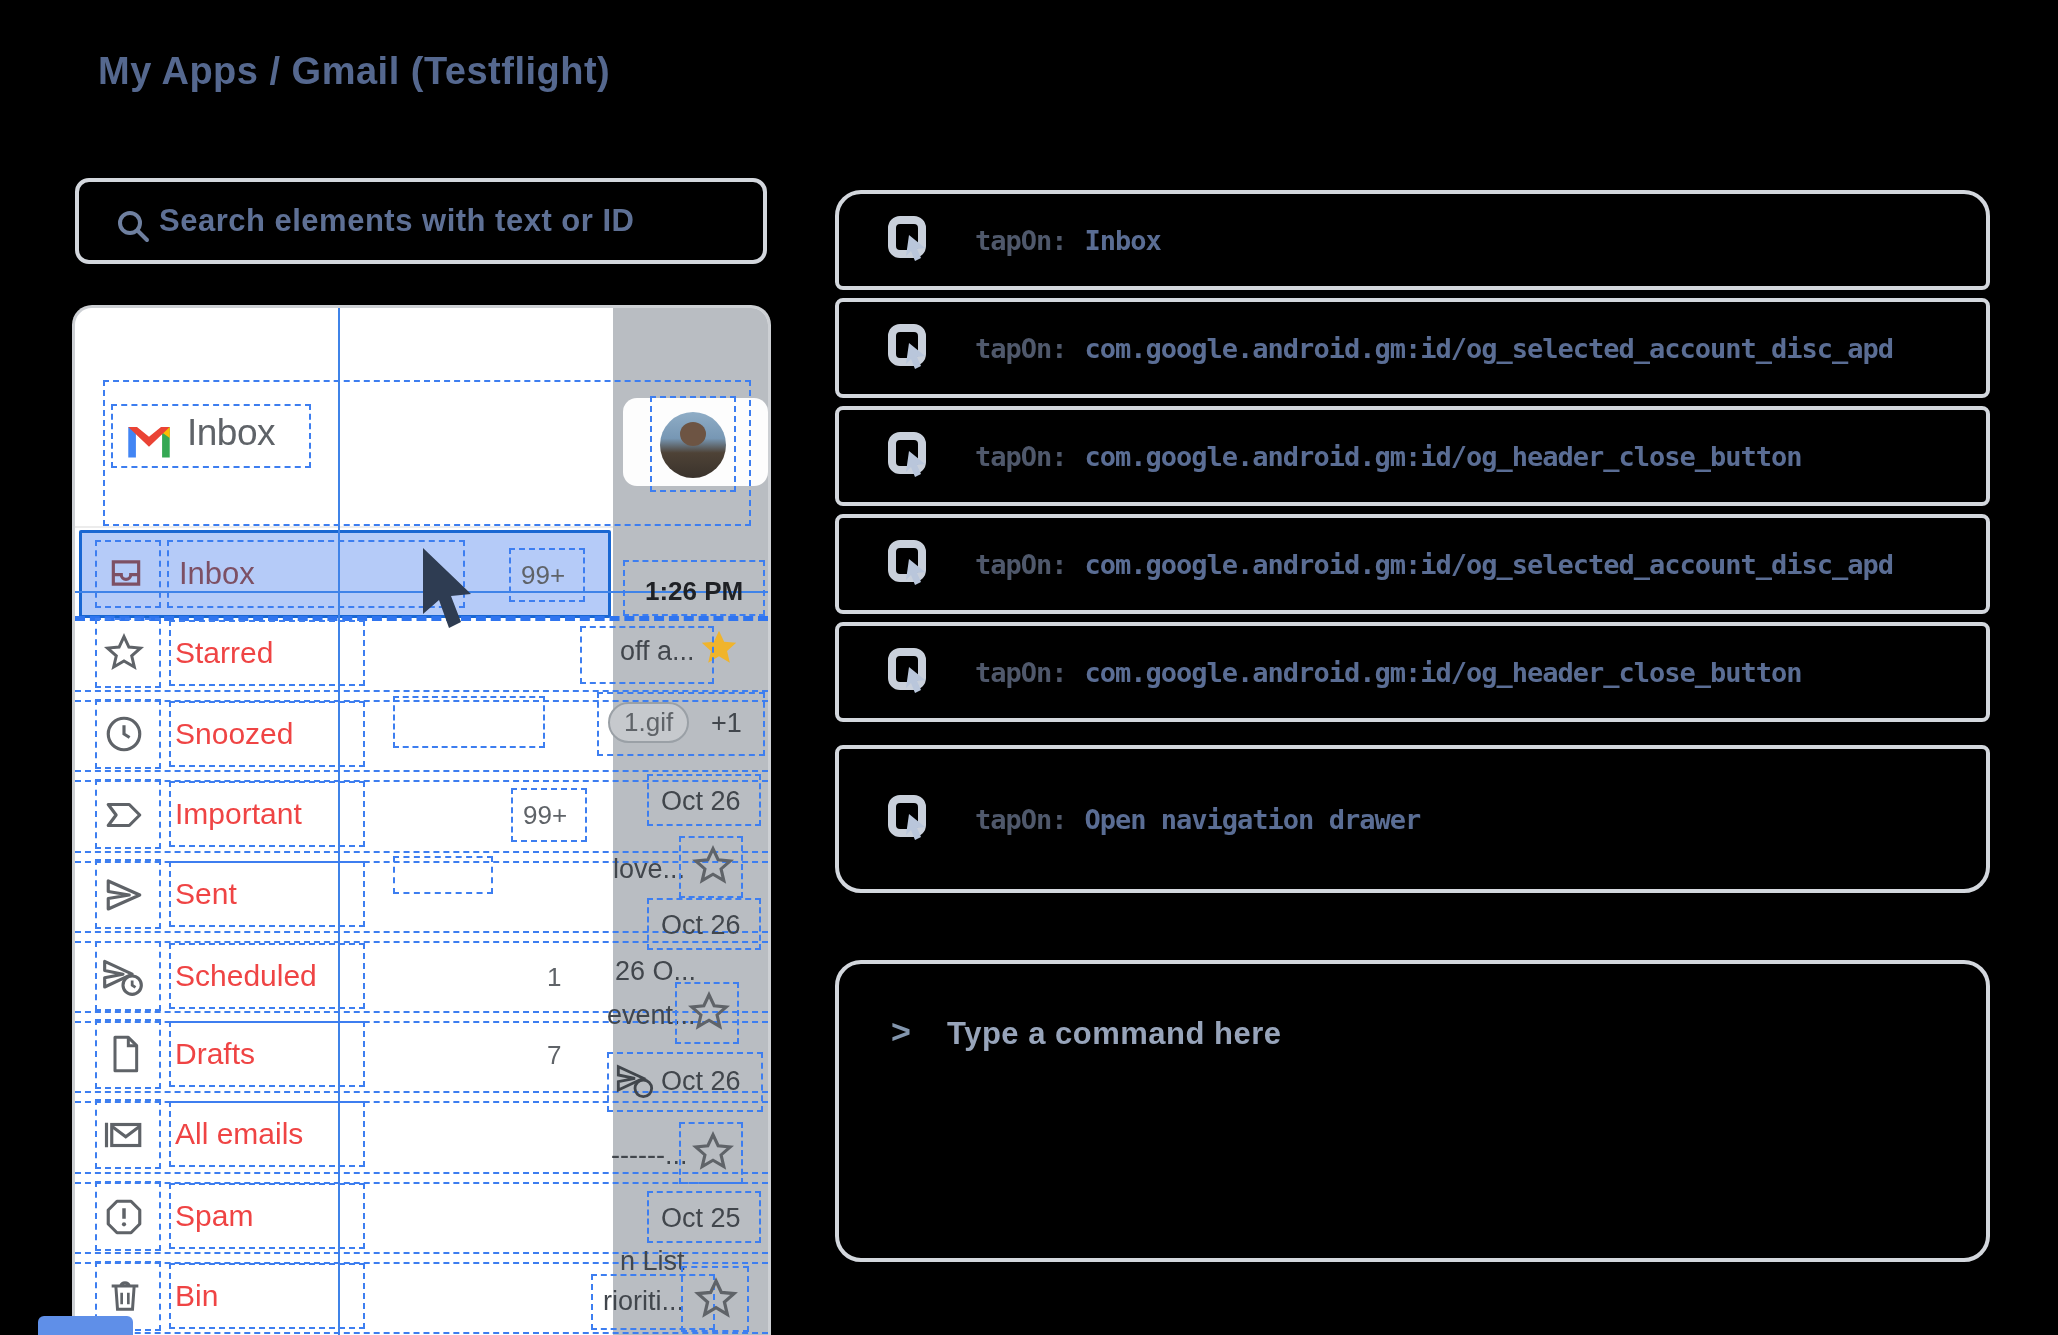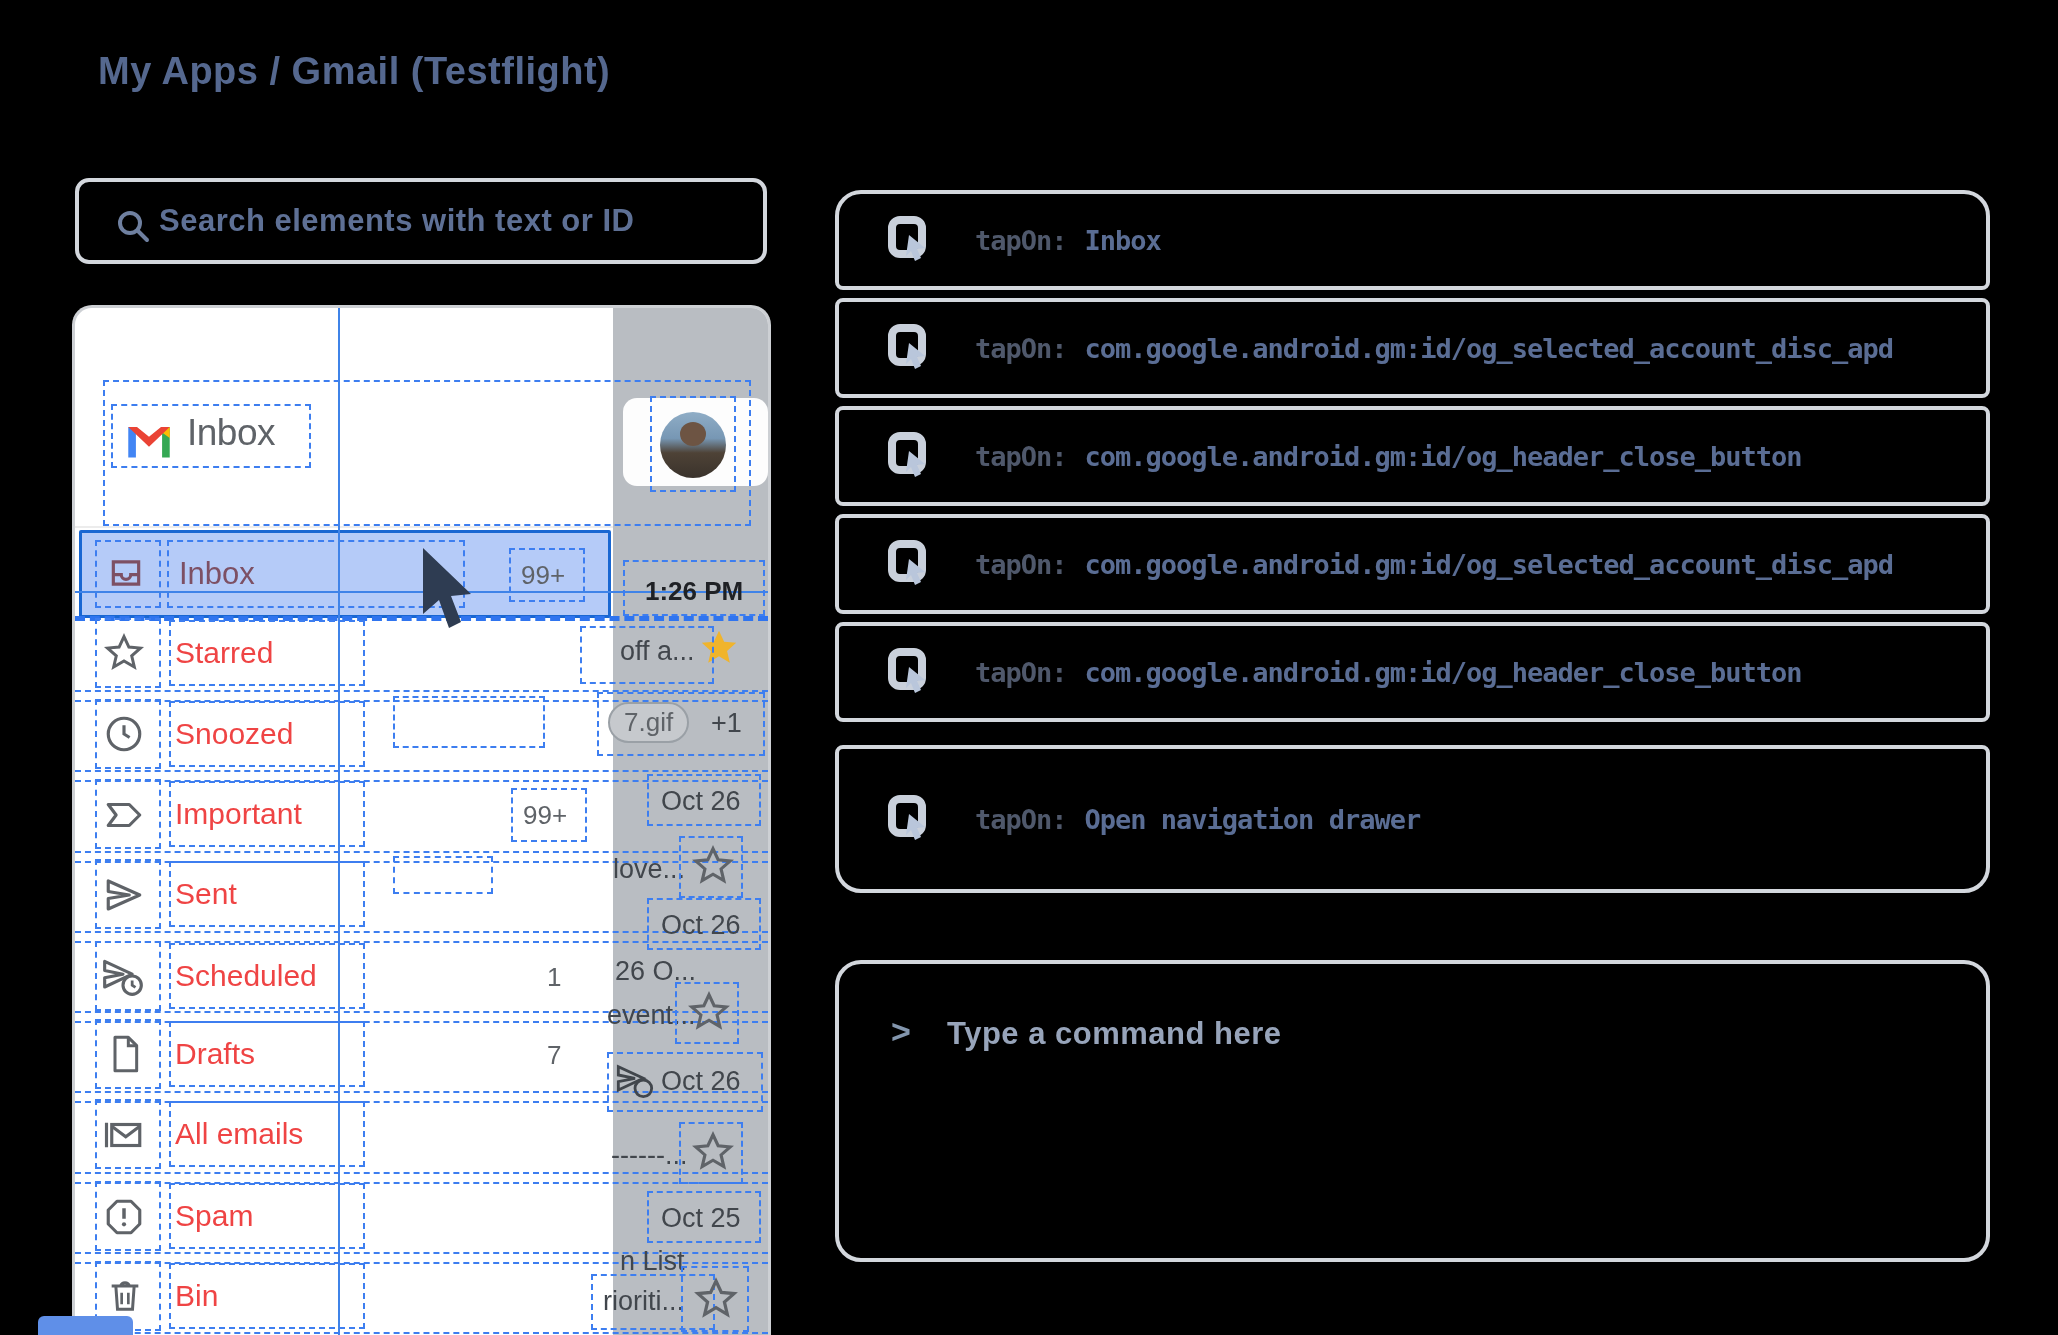--- a/index.html
+++ b/index.html
@@ -250,21 +250,21 @@
     <div class="abs db" style="left:20px;top:953px;width:66px;height:70px"></div>
     <div class="abs db" style="left:94px;top:955px;width:196px;height:66px"></div>
     <div class="abs sep" style="top:1024px"></div>
 
     <span class="abs fr" style="left:545px;top:328px">off a...</span>
     <svg class="abs" style="left:622px;top:318px" width="44" height="44" viewBox="0 0 24 24">
         <path d="M12 2.6l2.8 6 6.6.6-5 4.4 1.5 6.4-5.9-3.5-5.9 3.5 1.5-6.4-5-4.4 6.6-.6z" fill="#f0b42c"></path>
       </svg>
     <div class="abs db" style="left:505px;top:318px;width:134px;height:58px"></div>
 
-    <span class="abs chip" style="left:533px;top:394px">7.gif</span>
+    <span class="abs chip" style="left:533px;top:394px">1.gif</span>
     <span class="abs fr" style="left:636px;top:400px">+1</span>
     <div class="abs db" style="left:522px;top:384px;width:168px;height:64px"></div>
 
     <span class="abs fr" style="left:586px;top:478px">Oct 26</span>
     <div class="abs db" style="left:572px;top:466px;width:114px;height:52px"></div>
 
     <span class="abs fr" style="left:538px;top:546px">love...</span>
     <svg class="abs" style="left:616px;top:536px" width="44" height="44" viewBox="0 0 24 24">
         <path d="M12 2.6l2.8 6 6.6.6-5 4.4 1.5 6.4-5.9-3.5-5.9 3.5 1.5-6.4-5-4.4 6.6-.6z" fill="none" stroke="#5f6368" stroke-width="1.7"></path>
       </svg>

